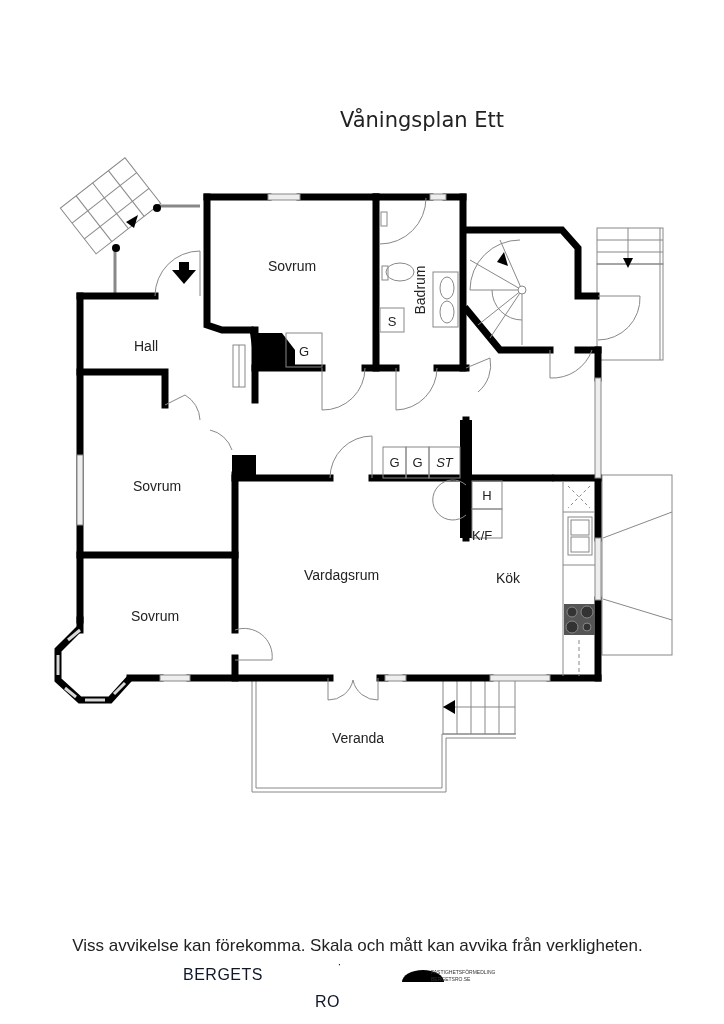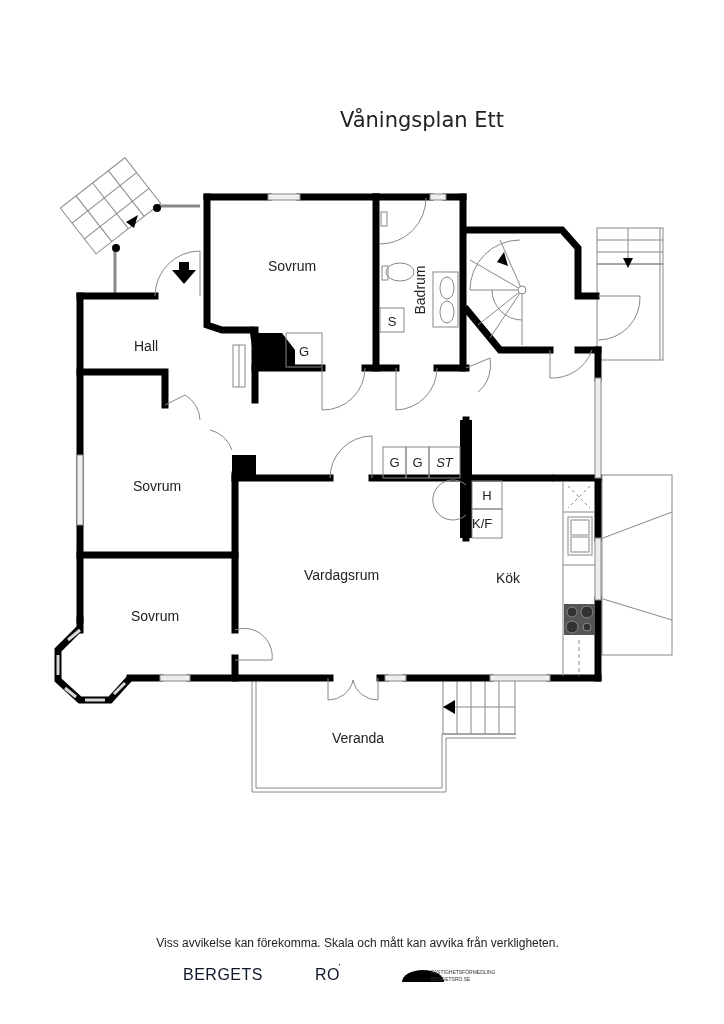--- a/index.html
+++ b/index.html
@@ -1,21 +1,21 @@
 <!DOCTYPE html>
 <html><head>
 <meta charset="utf-8">
 <style>
   html, body { margin:0; padding:0; background:#ffffff; }
   body { width:724px; height:1024px; position:relative; overflow:hidden; font-family:"DejaVu Sans", sans-serif; color:#222; }
   .title { position:absolute; left:16px; width:724px; top:108px; text-align:center; font-size:21px; color:#222;padding-left:44px; }
   .plan { position:absolute; left:0; top:0; width:724px; height:1024px; }
   .room-label { position:absolute; font-family:"Liberation Sans", sans-serif; font-size:14px; color:#222; white-space:nowrap; }
   .fix-label { position:absolute; font-family:"Liberation Sans", sans-serif; font-size:13px; color:#222; text-align:center; }
-  .disclaimer { position:absolute; left:0; width:715px; top:936px; text-align:center; font-family:"Liberation Sans", sans-serif; font-size:12px; color:#222; }
+  .disclaimer { position:absolute; left:0; width:715px; top:936px; text-align:center; font-family:"Liberation Sans", sans-serif; font-size:17px; color:#222; }
   .brand { position:absolute; top:966px; font-family:"Liberation Sans", sans-serif; font-size:16px; color:#0f172a; letter-spacing:0.5px; }
   .brand-small { position:absolute; font-family:"Liberation Sans", sans-serif; font-size:5px; color:#333; line-height:6px; }
 </style>
 </head>
 <body>
 
 <div class="title">Våningsplan Ett</div>
 
 <svg class="plan" viewBox="0 0 724 1024" width="724" height="1024">
 
@@ -221,20 +221,20 @@
 <div class="room-label" style="left:496px;top:570px;">Kök</div>
 <div class="room-label" style="left:332px;top:730px;">Veranda</div>
 <div class="room-label" style="left:395px;top:282px;transform:rotate(-90deg);">Badrum</div>
 
 <div class="fix-label" style="left:380px;top:314px;width:24px;">S</div>
 <div class="fix-label" style="left:286px;top:344px;width:36px;">G</div>
 <div class="fix-label" style="left:383px;top:455px;width:23px;">G</div>
 <div class="fix-label" style="left:406px;top:455px;width:23px;">G</div>
 <div class="fix-label" style="left:429px;top:455px;width:31px;font-style:italic;">ST</div>
 <div class="fix-label" style="left:472px;top:488px;width:30px;">H</div>
-<div class="fix-label" style="left:472px;top:516px;width:20px;">K/F</div>
+<div class="fix-label" style="left:472px;top:528px;width:20px;">K/F</div>
 
 <div class="disclaimer">Viss avvikelse kan förekomma. Skala och mått kan avvika från verkligheten.</div>
 <div class="brand" style="left:183px;">BERGETS</div>
-<div class="brand" style="left:315px;">RO</div>
+<div class="brand" style="left:315px;margin-top:27px;">RO</div>
 <div class="brand" style="left:338px;top:962px;font-size:12px;">˙</div>
 <div class="brand-small" style="left:431px;top:969px;">FASTIGHETSFÖRMEDLING</div>
 <div class="brand-small" style="left:431px;top:976px;">BERGETSRO.SE</div>
 
 </body></html>

